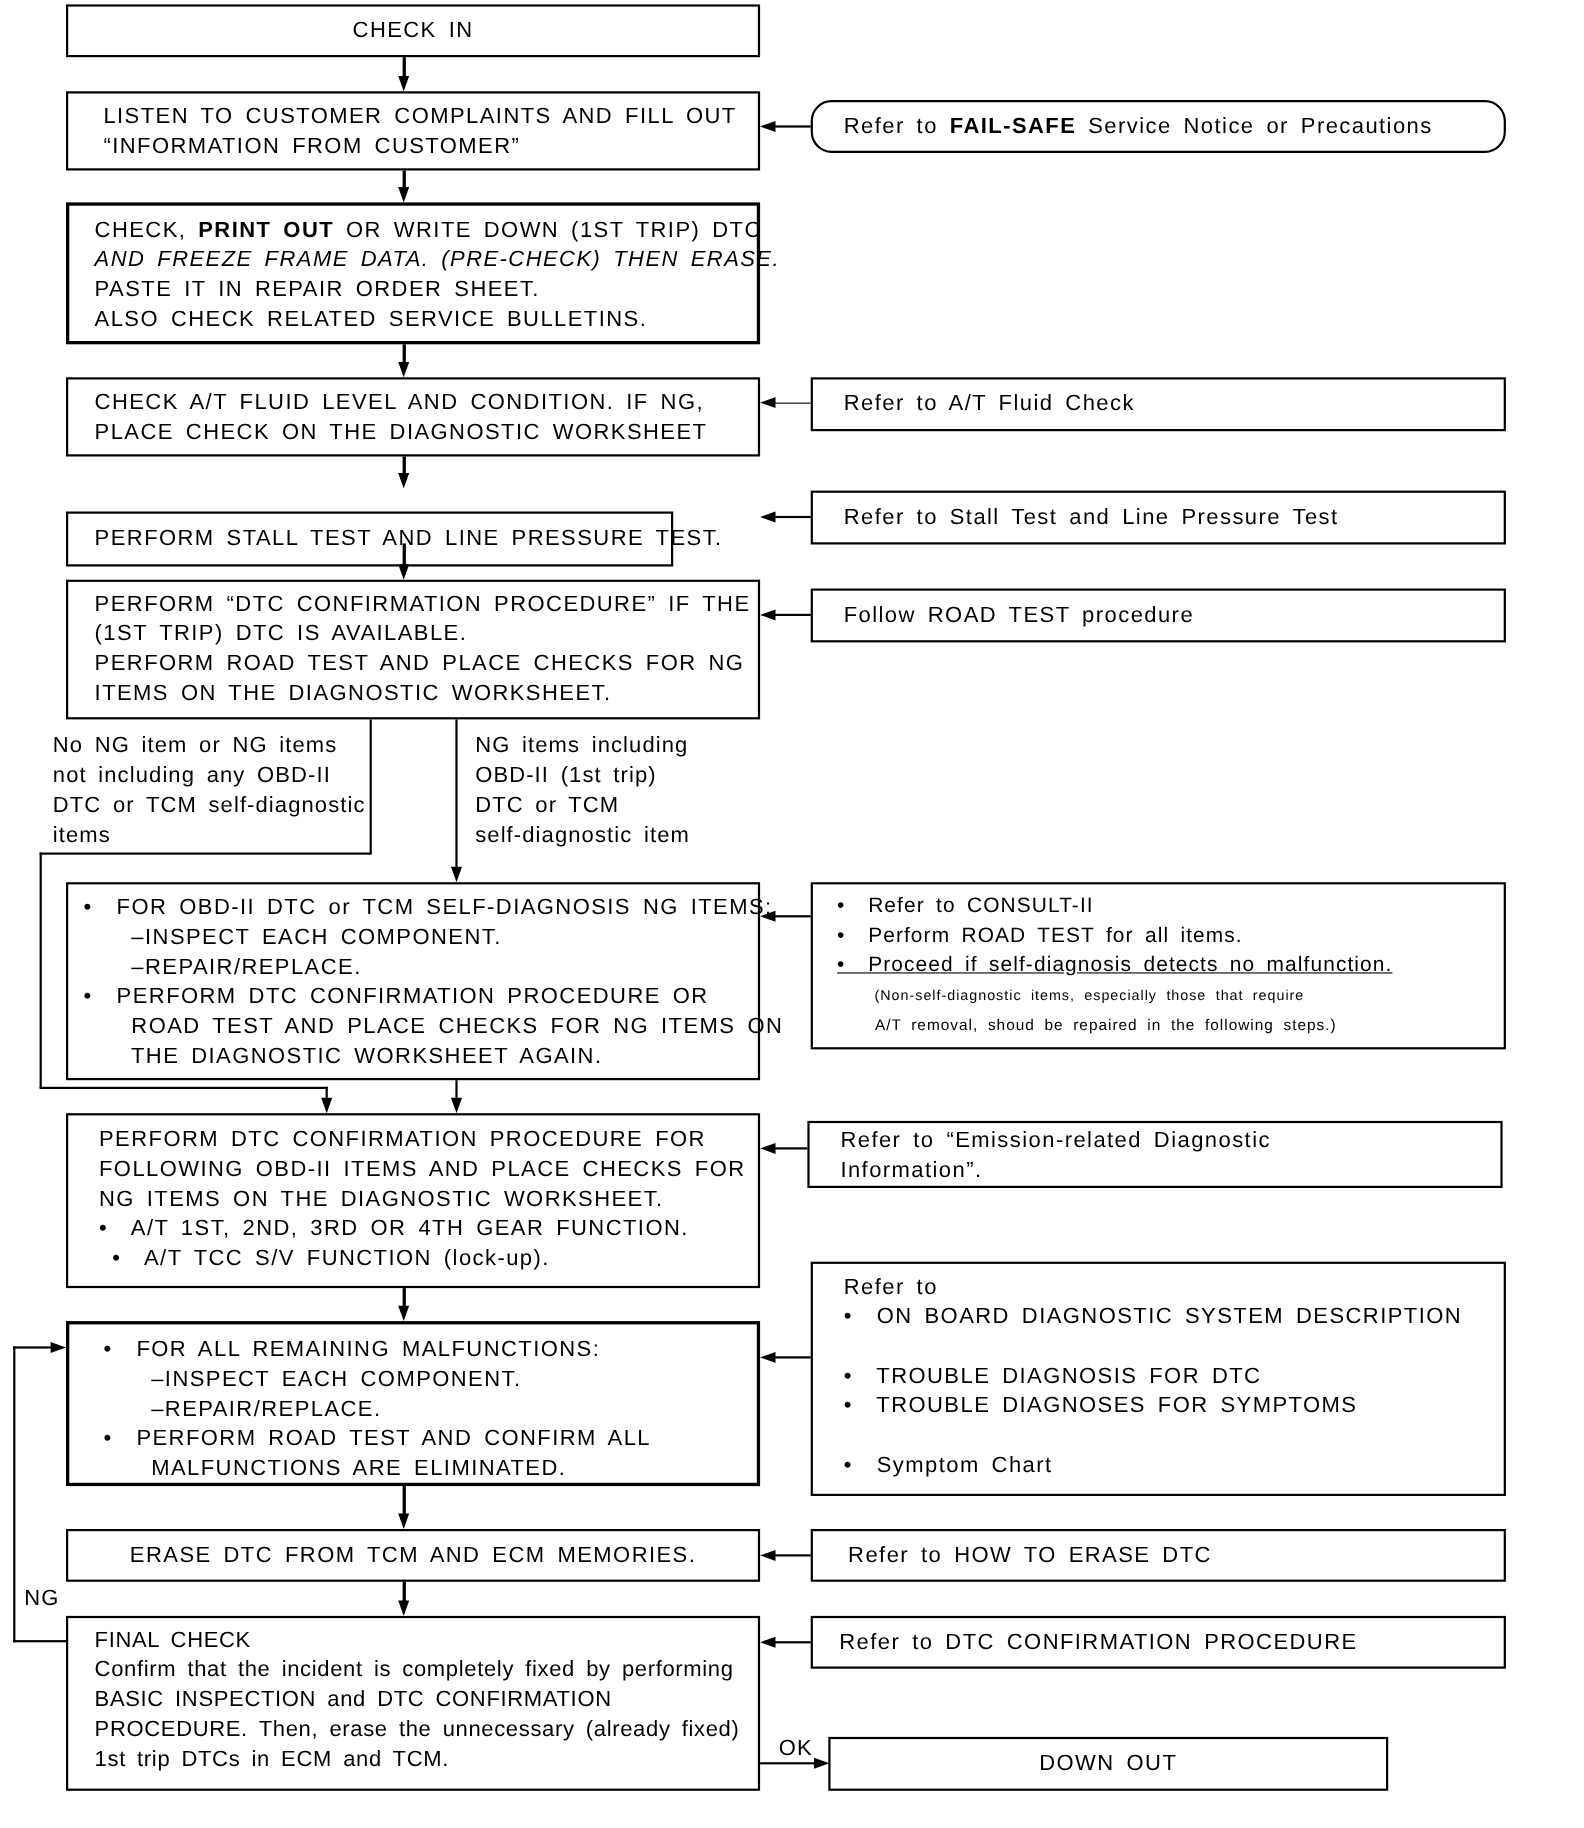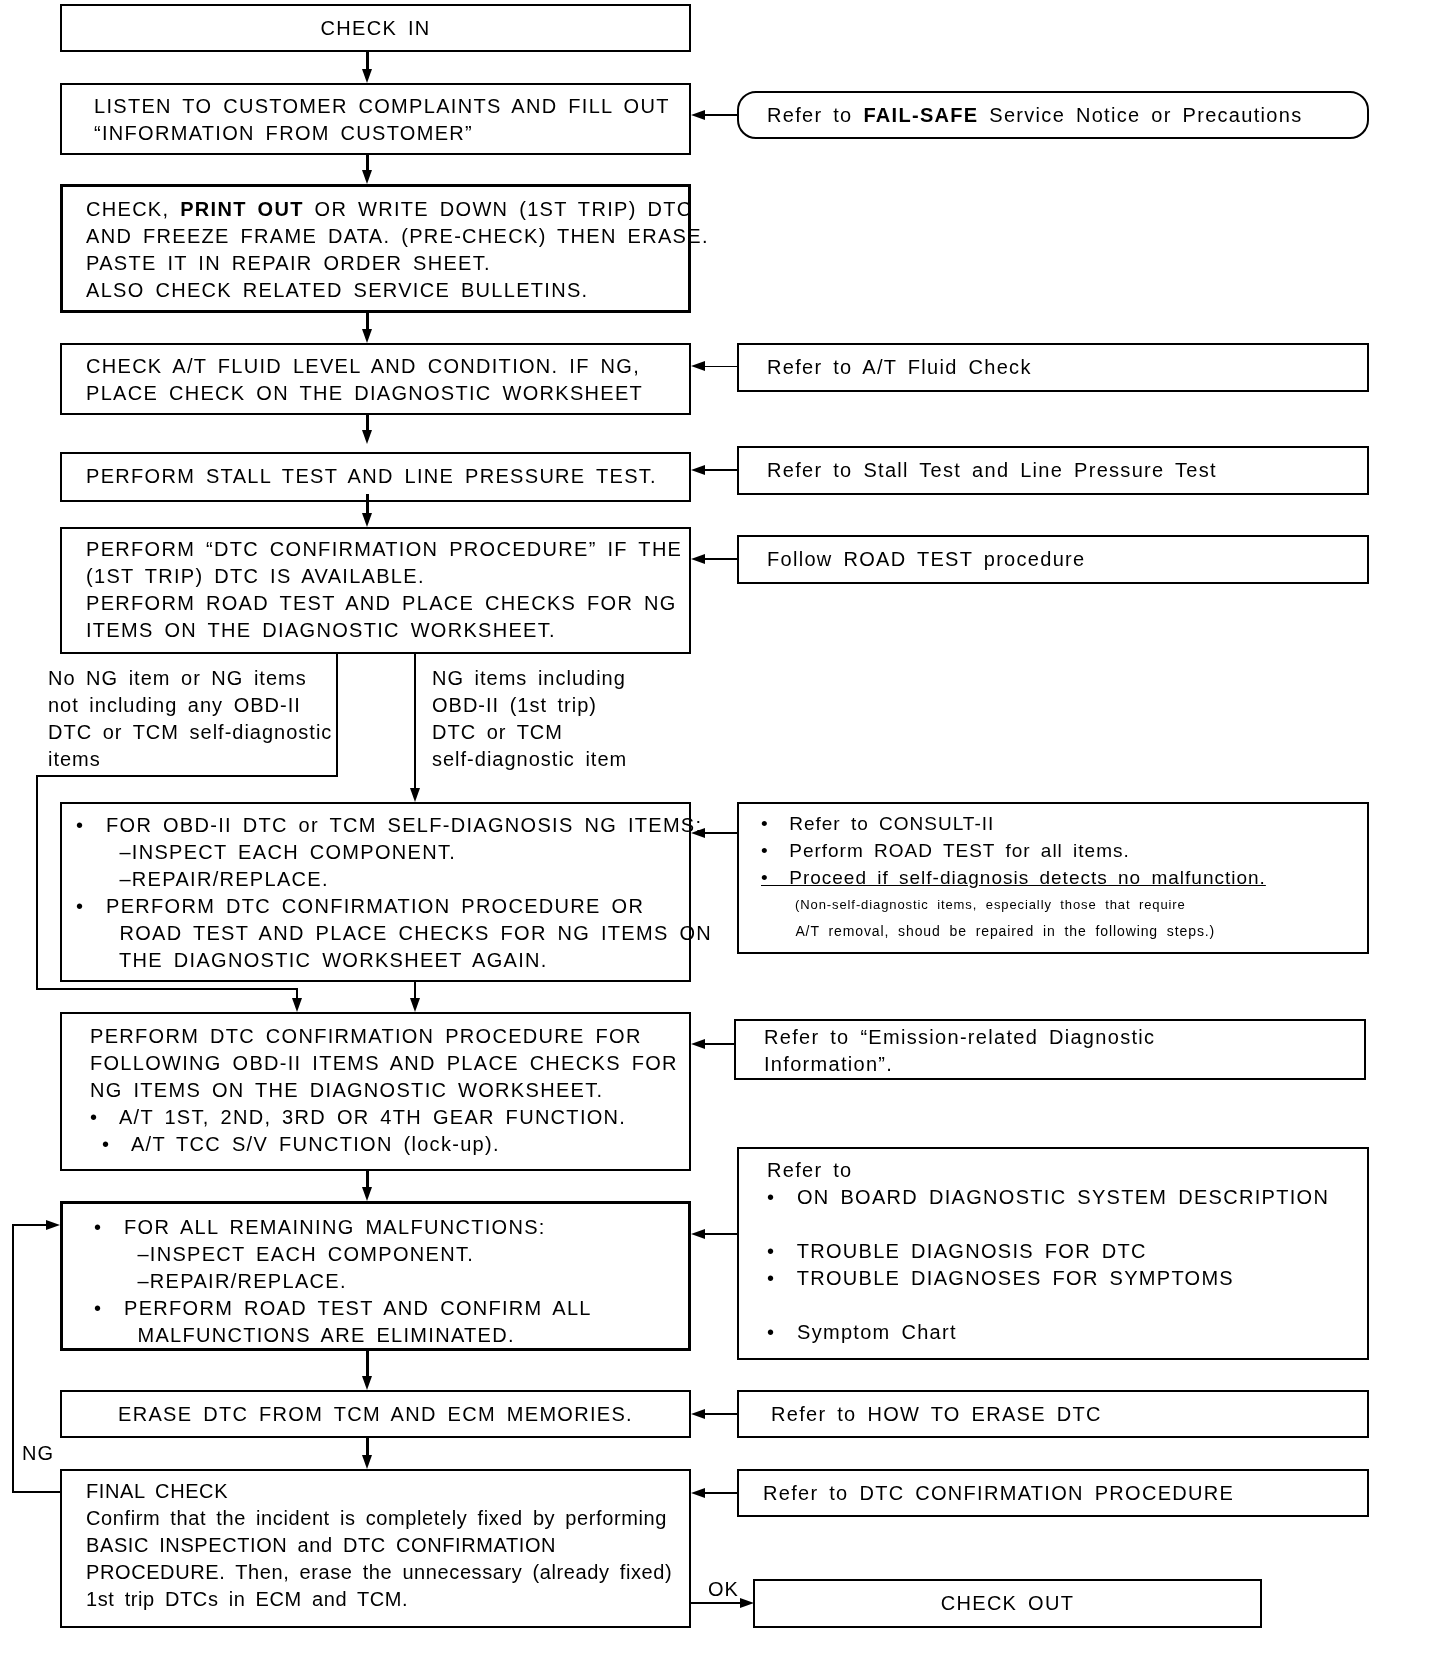--- a/index.html
+++ b/index.html
@@ -23,31 +23,31 @@
   <div class="txt ctr" style="top:9px;">CHECK IN</div>
 </div>
 
 <div class="box" style="left:60px;top:83px;width:631px;height:72px;">
   <div class="txt" style="left:32px;top:8px;">LISTEN TO CUSTOMER COMPLAINTS AND FILL OUT</div>
   <div class="txt" style="left:32px;top:35px;">“INFORMATION FROM CUSTOMER”</div>
 </div>
 
 <div class="box thick" style="left:60px;top:184px;width:631px;height:129px;">
   <div class="txt" style="left:23px;top:9px;"><span>CHECK, </span><b>PRINT OUT</b><span> OR WRITE DOWN (1ST TRIP) DTC</span></div>
-  <div class="txt" style="left:23px;top:36px;">AND FREEZE FRAME DATA. (PRE-CHECK) THEN ERASE.</div>
+  <div class="txt" style="left:23px;top:36px;font-style:italic;">AND FREEZE FRAME DATA. (PRE-CHECK) THEN ERASE.</div>
   <div class="txt" style="left:23px;top:63px;">PASTE IT IN REPAIR ORDER SHEET.</div>
   <div class="txt" style="left:23px;top:90px;">ALSO CHECK RELATED SERVICE BULLETINS.</div>
 </div>
 
 <div class="box" style="left:60px;top:343px;width:631px;height:72px;">
   <div class="txt" style="left:24px;top:8px;">CHECK A/T FLUID LEVEL AND CONDITION. IF NG,</div>
   <div class="txt" style="left:24px;top:35px;">PLACE CHECK ON THE DIAGNOSTIC WORKSHEET</div>
 </div>
 
-<div class="box" style="left:60px;top:452px;width:631px;height:50px;">
+<div class="box" style="left:60px;top:465px;width:552px;height:50px;">
   <div class="txt" style="left:24px;top:9px;">PERFORM STALL TEST AND LINE PRESSURE TEST.</div>
 </div>
 
 <div class="box" style="left:60px;top:527px;width:631px;height:127px;">
   <div class="txt" style="left:24px;top:7px;">PERFORM “DTC CONFIRMATION PROCEDURE” IF THE</div>
   <div class="txt" style="left:24px;top:34px;">(1ST TRIP) DTC IS AVAILABLE.</div>
   <div class="txt" style="left:24px;top:61px;">PERFORM ROAD TEST AND PLACE CHECKS FOR NG</div>
   <div class="txt" style="left:24px;top:88px;">ITEMS ON THE DIAGNOSTIC WORKSHEET.</div>
 </div>
 
@@ -95,21 +95,21 @@
 
 <div class="box" style="left:60px;top:1469px;width:631px;height:159px;">
   <div class="txt" style="left:24px;top:7px;letter-spacing:0.6px;">FINAL CHECK</div>
   <div class="txt" style="left:24px;top:34px;letter-spacing:0.6px;">Confirm that the incident is completely fixed by performing</div>
   <div class="txt" style="left:24px;top:61px;letter-spacing:0.6px;">BASIC INSPECTION and DTC CONFIRMATION</div>
   <div class="txt" style="left:24px;top:88px;letter-spacing:0.6px;">PROCEDURE. Then, erase the unnecessary (already fixed)</div>
   <div class="txt" style="left:24px;top:115px;letter-spacing:0.6px;">1st trip DTCs in ECM and TCM.</div>
 </div>
 
 <div class="box" style="left:753px;top:1579px;width:509px;height:49px;">
-  <div class="txt ctr" style="top:9px;">CHECK OUT</div>
+  <div class="txt ctr" style="top:9px;">DOWN OUT</div>
 </div>
 
 <div class="lbl" style="left:22px;top:1440px;">NG</div>
 <div class="lbl" style="left:708px;top:1576px;">OK</div>
 
 <div class="box" style="left:737px;top:91px;width:632px;height:48px;border-radius:19px;">
   <div class="txt" style="left:28px;top:9px;"><span>Refer to </span><b>FAIL-SAFE</b><span> Service Notice or Precautions</span></div>
 </div>
 
 <div class="box" style="left:737px;top:343px;width:632px;height:49px;">

